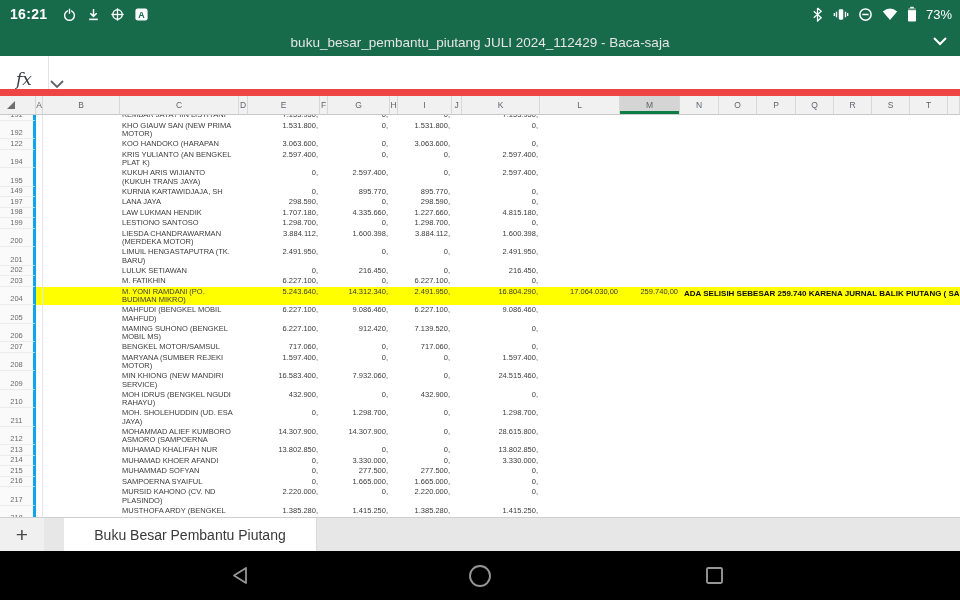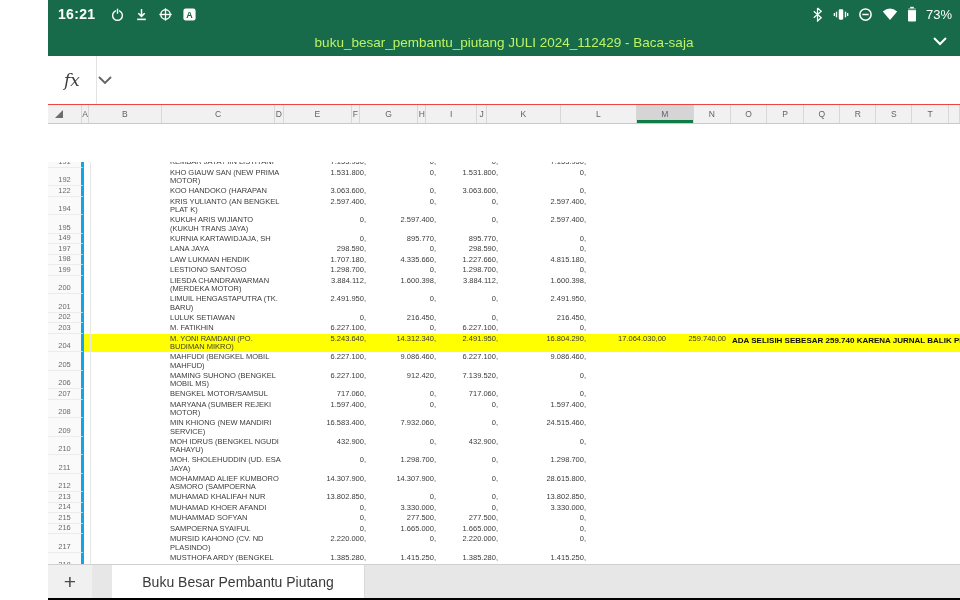--- a/index.html
+++ b/index.html
@@ -1,48 +1,48 @@
 <!DOCTYPE html>
 <html><head>
 <meta charset="utf-8">
 <style>
   * { margin:0; padding:0; box-sizing:border-box; }
   html,body { width:960px; height:600px; overflow:hidden; }
   body { font-family:"Liberation Sans", sans-serif; background:#fff; }
-  .screen { position:relative; width:960px; height:600px; background:#fff; overflow:hidden;padding-left:48px; }
+  .screen { position:relative; width:960px; height:600px; background:#fff; overflow:hidden; }
 
   
   .statusbar { height:28px; background:#176B4A; display:flex; align-items:center; justify-content:space-between; padding:0 8px 0 10px; color:#fff; }
   .sb-left, .sb-right { display:flex; align-items:center; gap:9px; }
   .sb-time { font-size:14px; font-weight:bold; letter-spacing:.3px; margin-right:6px; }
   .sb-pct { font-size:13px; }
   .sbicon { display:block; }
 
   
   .titlebar { height:28px; background:#176B4A; display:flex; align-items:center; justify-content:center; position:relative; }
-  .doc-title { color:#bef264; font-size:13.5px; }
+  .doc-title { color:#e5e5e5; font-size:13.5px; }
   .tb-chev { position:absolute; right:12px; top:8px; }
 
   
-  .formulabar { height:49px; background:#fff; display:flex; align-items:center; border-bottom:1px solid #ef4444; position:relative; }
+  .formulabar { height:40px; background:#fff; display:flex; align-items:flex-end; border-bottom:7px solid #ef4444; position:relative; }
   .fx { width:48px; text-align:center; font-family:"DejaVu Serif", serif; font-style:italic; font-size:17px; color:#3c4043; }
   .fxsep { width:1px; align-self:stretch; background:#e3e3e3; }
   .fb-placeholder { flex:1; padding-left:11px; font-size:15px; color:#80868b; }
   .fb-chev { margin-right:14px; }
 
   
   .colheaders { display:flex; height:19px; background:#f1f1f1; border-bottom:1px solid #c9c9c9; }
   .corner { width:36px; border-right:1px solid #d8d8d8; position:relative; }
   .corner .tri { position:absolute; left:7px; top:5px; width:0; height:0; border-left:8px solid transparent; border-bottom:8px solid #6d6d6d; }
   .chd { border-right:1px solid #d8d8d8; display:flex; align-items:center; justify-content:center; font-size:8.5px; color:#5f6368; overflow:visible; }
   .chd.clip { overflow:hidden; }
   .chd.sel { background:#d5d5d5; box-shadow:inset 0 -3px 0 #0e7c45; }
 
   
-  .grid { position:relative; height:402px; overflow:hidden; background:#fff;margin-top:38px; }
+  .grid { position:relative; height:402px; overflow:hidden; background:#fff; }
   .trow { display:flex; align-items:stretch; overflow:hidden; }
   .trow.h1 { height:10.5px; }
   .trow.h2 { height:18.5px; }
   .trow.hl { background:#FFFF00; }
   .rn { width:36px; flex:none; display:flex; align-items:flex-end; justify-content:center; font-size:7.5px; color:#6a6a6a; padding-bottom:1px; background:#fafafa; border-right:3px solid #0ea5e9; border-bottom:1px solid #ececec; }
   .cell { flex:none; }
   .ca { width:7px; border-right:1px solid #e6e6e6; }
   .cb { width:77px; }
   .cname { width:119px; font-size:7.5px; line-height:8.6px; color:#3b3b3b; padding:1px 6px 0 2px; overflow:hidden; }
   .cd { width:9px; }  .ce { width:72px; }  .cf { width:8px; }

